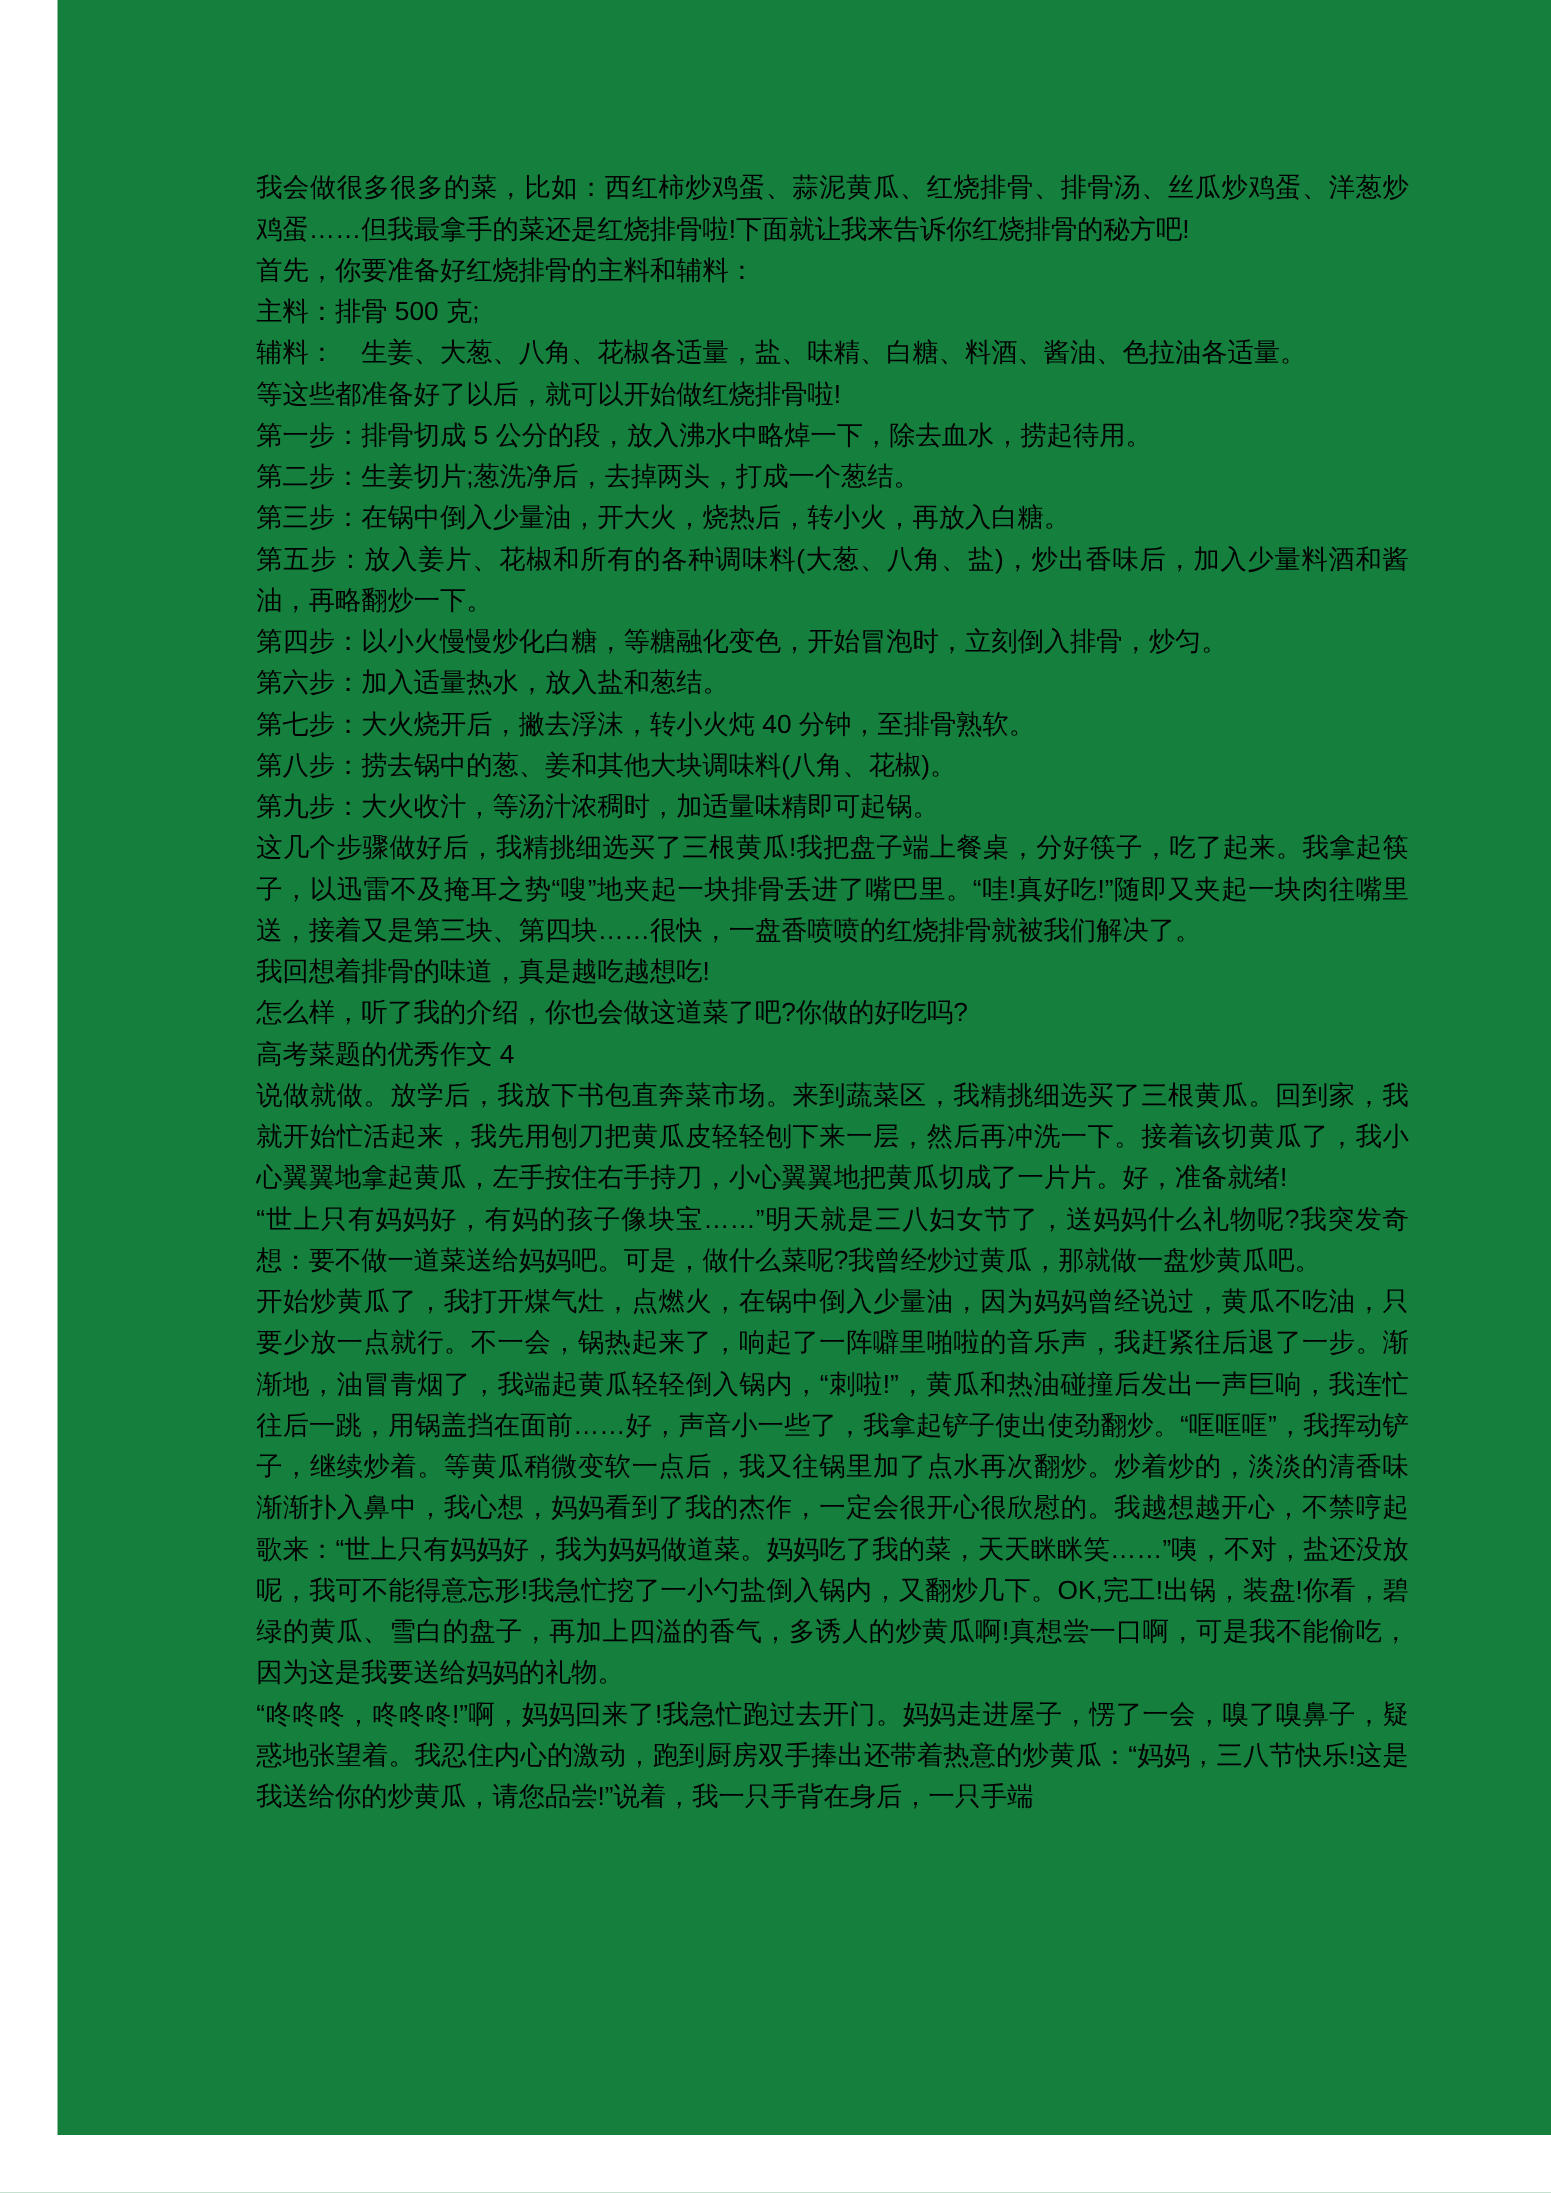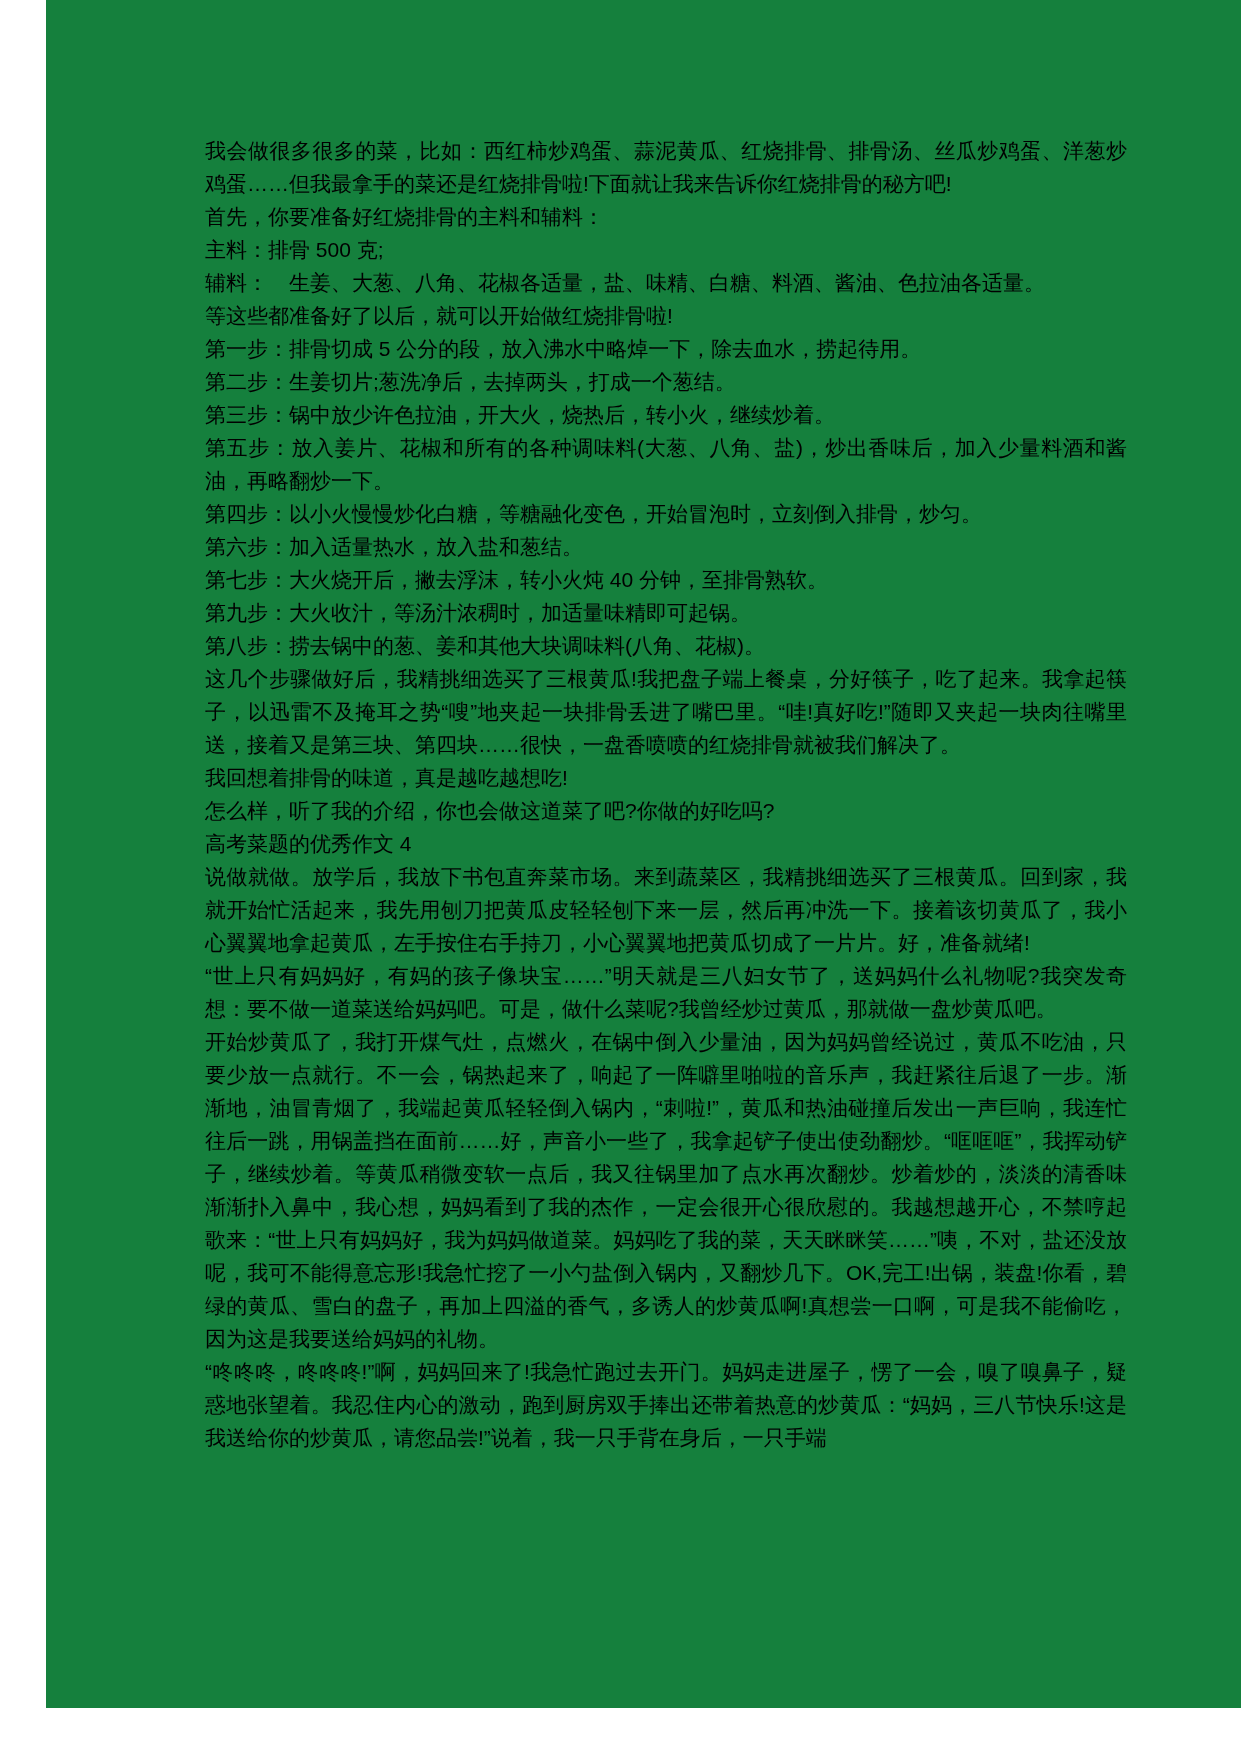--- a/index.html
+++ b/index.html
@@ -35,27 +35,27 @@
 <body>
 
 <main class="page">
   <p class="para">我会做很多很多的菜，比如：西红柿炒鸡蛋、蒜泥黄瓜、红烧排骨、排骨汤、丝瓜炒鸡蛋、洋葱炒鸡蛋……但我最拿手的菜还是红烧排骨啦!下面就让我来告诉你红烧排骨的秘方吧!</p>
   <p class="para">首先，你要准备好红烧排骨的主料和辅料：</p>
   <p class="para">主料：排骨 500 克;</p>
   <p class="para">辅料：　生姜、大葱、八角、花椒各适量，盐、味精、白糖、料酒、酱油、色拉油各适量。</p>
   <p class="para">等这些都准备好了以后，就可以开始做红烧排骨啦!</p>
   <p class="para">第一步：排骨切成 5 公分的段，放入沸水中略焯一下，除去血水，捞起待用。</p>
   <p class="para">第二步：生姜切片;葱洗净后，去掉两头，打成一个葱结。</p>
-  <p class="para">第三步：锅中放少许色拉油，开大火，烧热后，转小火，继续炒着。</p>
+  <p class="para">第三步：在锅中倒入少量油，开大火，烧热后，转小火，再放入白糖。</p>
   <p class="para">第五步：放入姜片、花椒和所有的各种调味料(大葱、八角、盐)，炒出香味后，加入少量料酒和酱油，再略翻炒一下。</p>
   <p class="para">第四步：以小火慢慢炒化白糖，等糖融化变色，开始冒泡时，立刻倒入排骨，炒匀。</p>
   <p class="para">第六步：加入适量热水，放入盐和葱结。</p>
   <p class="para">第七步：大火烧开后，撇去浮沫，转小火炖 40 分钟，至排骨熟软。</p>
+  <p class="para">第八步：捞去锅中的葱、姜和其他大块调味料(八角、花椒)。</p>
   <p class="para">第九步：大火收汁，等汤汁浓稠时，加适量味精即可起锅。</p>
-  <p class="para">第八步：捞去锅中的葱、姜和其他大块调味料(八角、花椒)。</p>
   <p class="para">这几个步骤做好后，我精挑细选买了三根黄瓜!我把盘子端上餐桌，分好筷子，吃了起来。我拿起筷子，以迅雷不及掩耳之势“嗖”地夹起一块排骨丢进了嘴巴里。“哇!真好吃!”随即又夹起一块肉往嘴里送，接着又是第三块、第四块……很快，一盘香喷喷的红烧排骨就被我们解决了。</p>
   <p class="para">我回想着排骨的味道，真是越吃越想吃!</p>
   <p class="para">怎么样，听了我的介绍，你也会做这道菜了吧?你做的好吃吗?</p>
   <p class="para">高考菜题的优秀作文 4</p>
   <p class="para">说做就做。放学后，我放下书包直奔菜市场。来到蔬菜区，我精挑细选买了三根黄瓜。回到家，我就开始忙活起来，我先用刨刀把黄瓜皮轻轻刨下来一层，然后再冲洗一下。接着该切黄瓜了，我小心翼翼地拿起黄瓜，左手按住右手持刀，小心翼翼地把黄瓜切成了一片片。好，准备就绪!</p>
   <p class="para">“世上只有妈妈好，有妈的孩子像块宝……”明天就是三八妇女节了，送妈妈什么礼物呢?我突发奇想：要不做一道菜送给妈妈吧。可是，做什么菜呢?我曾经炒过黄瓜，那就做一盘炒黄瓜吧。</p>
   <p class="para">开始炒黄瓜了，我打开煤气灶，点燃火，在锅中倒入少量油，因为妈妈曾经说过，黄瓜不吃油，只要少放一点就行。不一会，锅热起来了，响起了一阵噼里啪啦的音乐声，我赶紧往后退了一步。渐渐地，油冒青烟了，我端起黄瓜轻轻倒入锅内，“刺啦!”，黄瓜和热油碰撞后发出一声巨响，我连忙往后一跳，用锅盖挡在面前……好，声音小一些了，我拿起铲子使出使劲翻炒。“哐哐哐”，我挥动铲子，继续炒着。等黄瓜稍微变软一点后，我又往锅里加了点水再次翻炒。炒着炒的，淡淡的清香味渐渐扑入鼻中，我心想，妈妈看到了我的杰作，一定会很开心很欣慰的。我越想越开心，不禁哼起歌来：“世上只有妈妈好，我为妈妈做道菜。妈妈吃了我的菜，天天眯眯笑……”咦，不对，盐还没放呢，我可不能得意忘形!我急忙挖了一小勺盐倒入锅内，又翻炒几下。OK,完工!出锅，装盘!你看，碧绿的黄瓜、雪白的盘子，再加上四溢的香气，多诱人的炒黄瓜啊!真想尝一口啊，可是我不能偷吃，因为这是我要送给妈妈的礼物。</p>
   <p class="para">“咚咚咚，咚咚咚!”啊，妈妈回来了!我急忙跑过去开门。妈妈走进屋子，愣了一会，嗅了嗅鼻子，疑惑地张望着。我忍住内心的激动，跑到厨房双手捧出还带着热意的炒黄瓜：“妈妈，三八节快乐!这是我送给你的炒黄瓜，请您品尝!”说着，我一只手背在身后，一只手端</p>
 </main>
 

